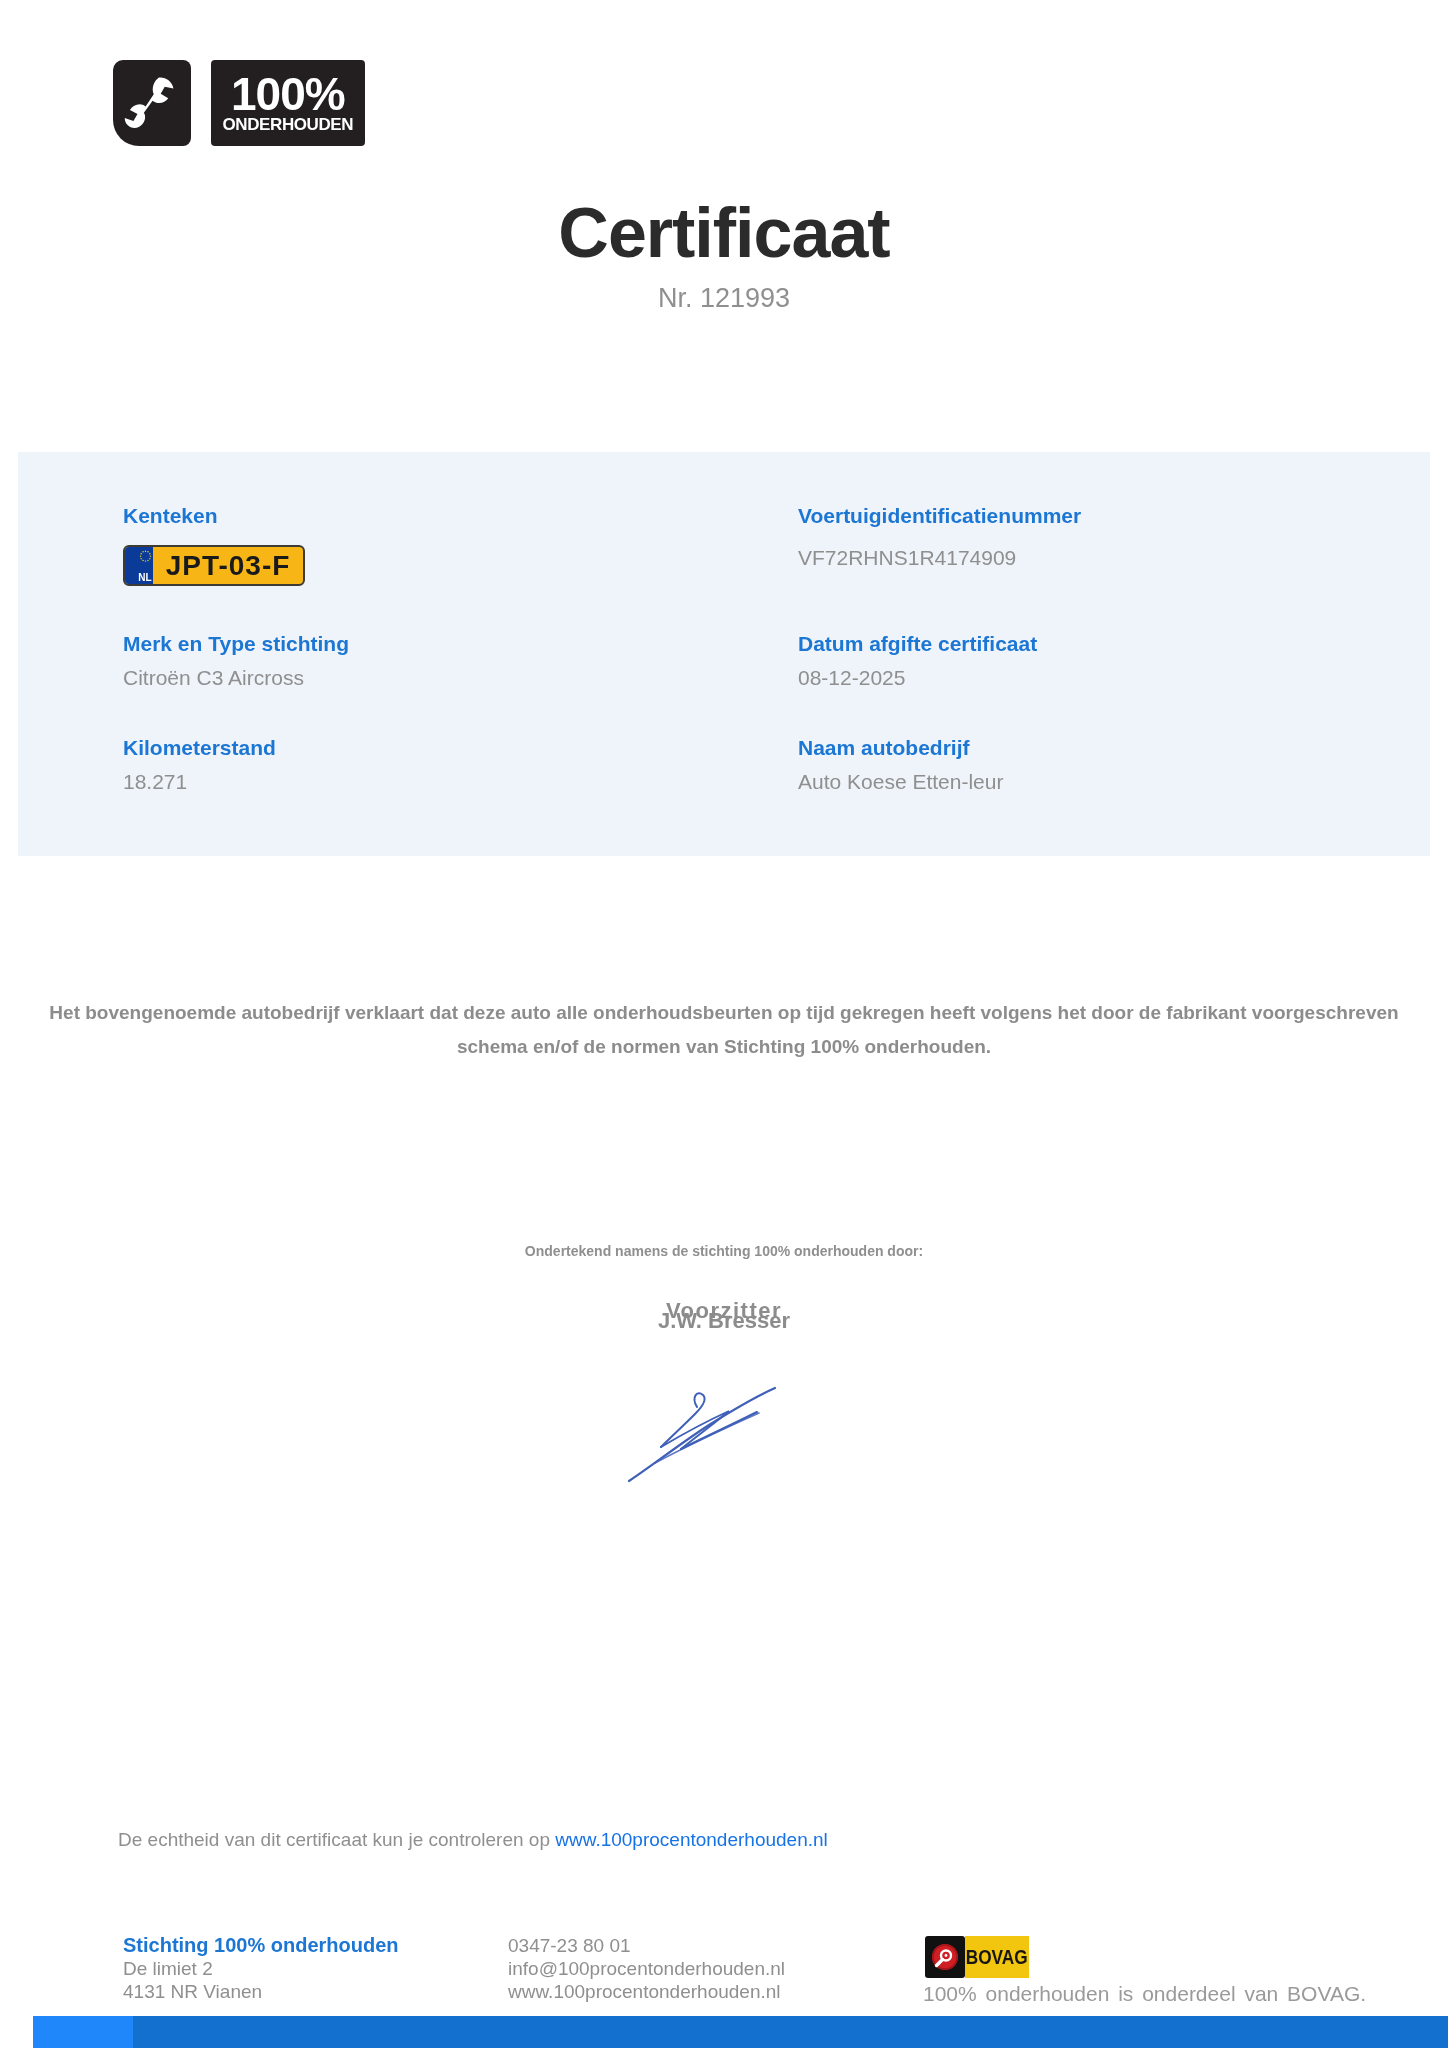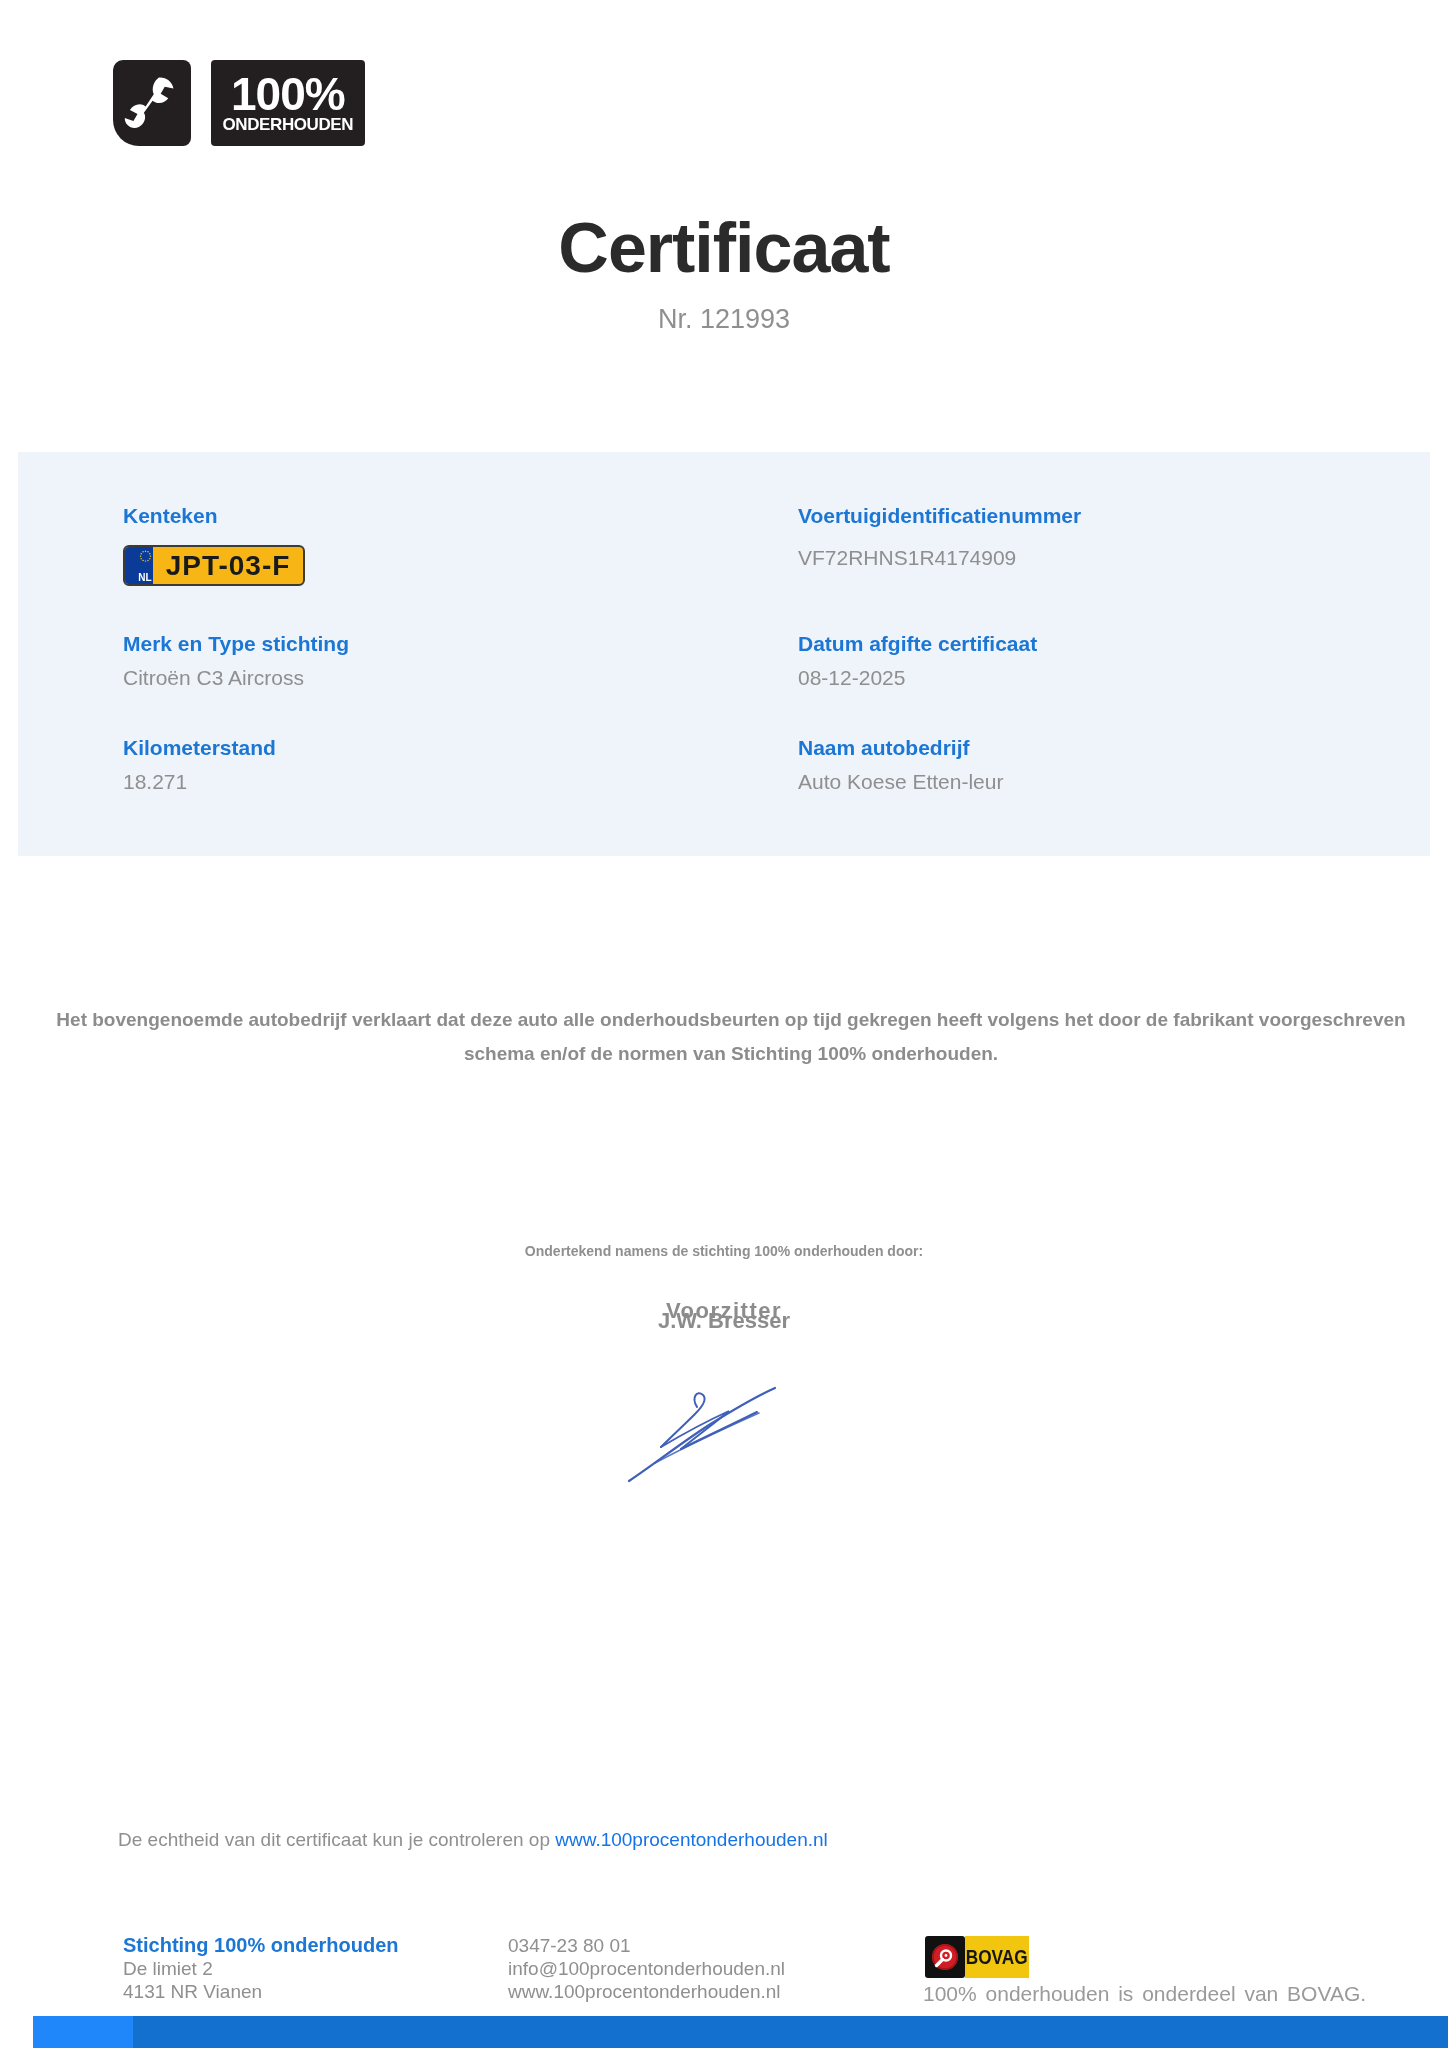--- a/index.html
+++ b/index.html
@@ -21,21 +21,21 @@
   }
   .brand-wrench svg{width:58px;height:58px;}
   .brand-textbox{
     margin-left:20px;width:163px;height:86px;background:var(--logo-black,#231f20);
     border-radius:4px;color:#fff;display:flex;flex-direction:column;align-items:center;justify-content:center;
   }
   .brand-100{font-size:46px;font-weight:bold;letter-spacing:-1px;line-height:44px;}
   .brand-name{font-size:17px;font-weight:bold;letter-spacing:-0.4px;line-height:18px;}
   
   .header{position:absolute;left:0;top:192px;width:100%;text-align:center;}
-  .title{margin:16px;font-size:70px;font-weight:bold;color:var(--title-black,#2b2b2b);letter-spacing:-1px;}
+  .title{margin:1px;font-size:70px;font-weight:bold;color:var(--title-black,#2b2b2b);letter-spacing:-1px;}
   .cert-nr{margin-top:10px;font-size:27px;color:var(--text-gray,#8f8f8f);}
   
   .panel{position:absolute;left:18px;top:452px;width:1412px;height:404px;background:var(--panel-bg,#eef4fa);}
   .field{position:absolute;}
   .lbl{font-size:21px;font-weight:bold;color:var(--accent-blue,#1c76d3);}
   .val{font-size:21px;color:var(--text-gray,#8f8f8f);}
   
   .plate{
     position:absolute;left:105px;top:93px;width:182px;height:41px;
     background:var(--plate-yellow,#f7b616);border:2px solid #3c3c34;border-radius:6px;
@@ -46,21 +46,21 @@
     align-items:center;justify-content:space-between;padding:2px 0 1px 12px;box-sizing:border-box;
   }
   .plate-eu svg{width:17px;height:15px;}
   .plate-eu-nl{color:#fff;font-size:10px;font-weight:bold;line-height:11px;}
   .plate-num{
     flex:1;display:flex;align-items:center;justify-content:center;
     font-size:28px;font-weight:bold;color:#1a1a1a;letter-spacing:1px;
   }
   
   .declaration{
-    position:absolute;left:24px;top:996px;width:1400px;margin:7px;text-align:center;
+    position:absolute;left:24px;top:996px;width:1400px;margin:0;text-align:center;
     font-size:19px;font-weight:bold;color:#8c8c8c;line-height:34px;
   }
   
   .sign-intro{position:absolute;left:0;top:1243px;width:100%;text-align:center;font-size:14px;color:var(--text-gray,#8f8f8f);font-weight:bold;}
   .sign-name{position:absolute;left:0;top:1308px;width:100%;text-align:center;font-size:22px;font-weight:bold;color:#8c8c8c;}
   .sign-role{position:absolute;left:0;top:1298px;width:100%;text-align:center;font-size:22px;font-weight:bold;color:#8c8c8c;letter-spacing:1.5px;}
   .signature{position:absolute;left:625px;top:1383px;width:172px;height:104px;}
   .signature path{fill:none;stroke:var(--signature-blue,#4060b8);stroke-linecap:round;}
   
   .verify{position:absolute;left:118px;top:1829px;font-size:19px;color:var(--text-gray,#8f8f8f);}

